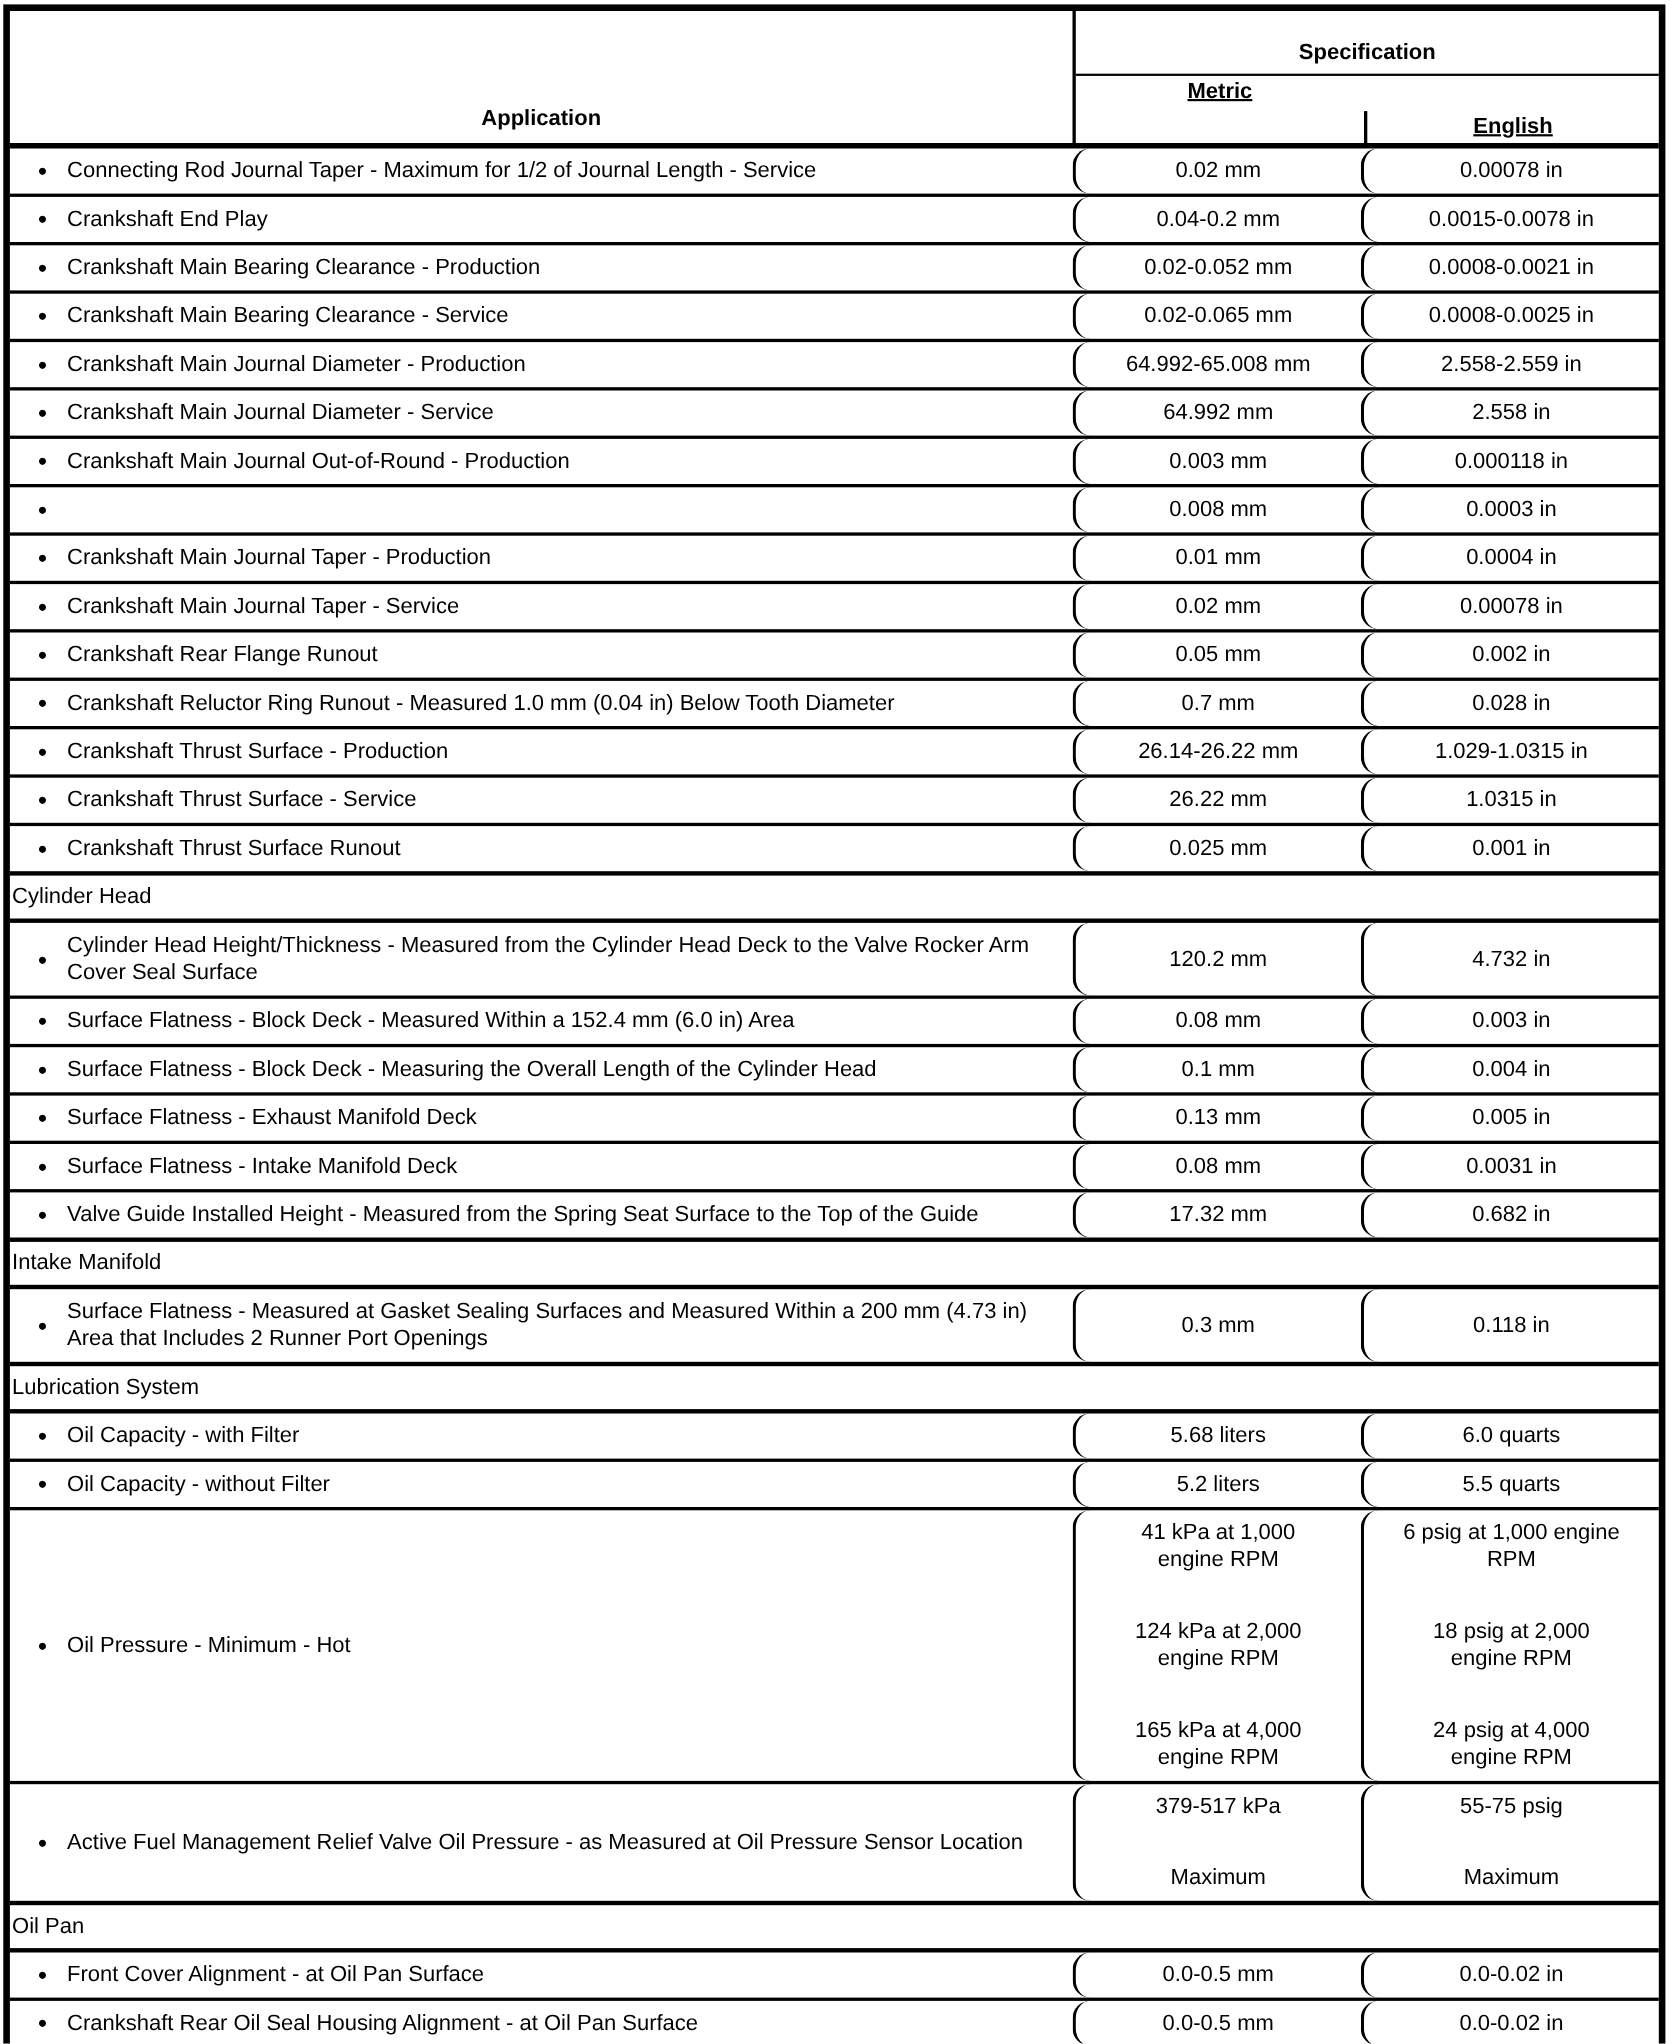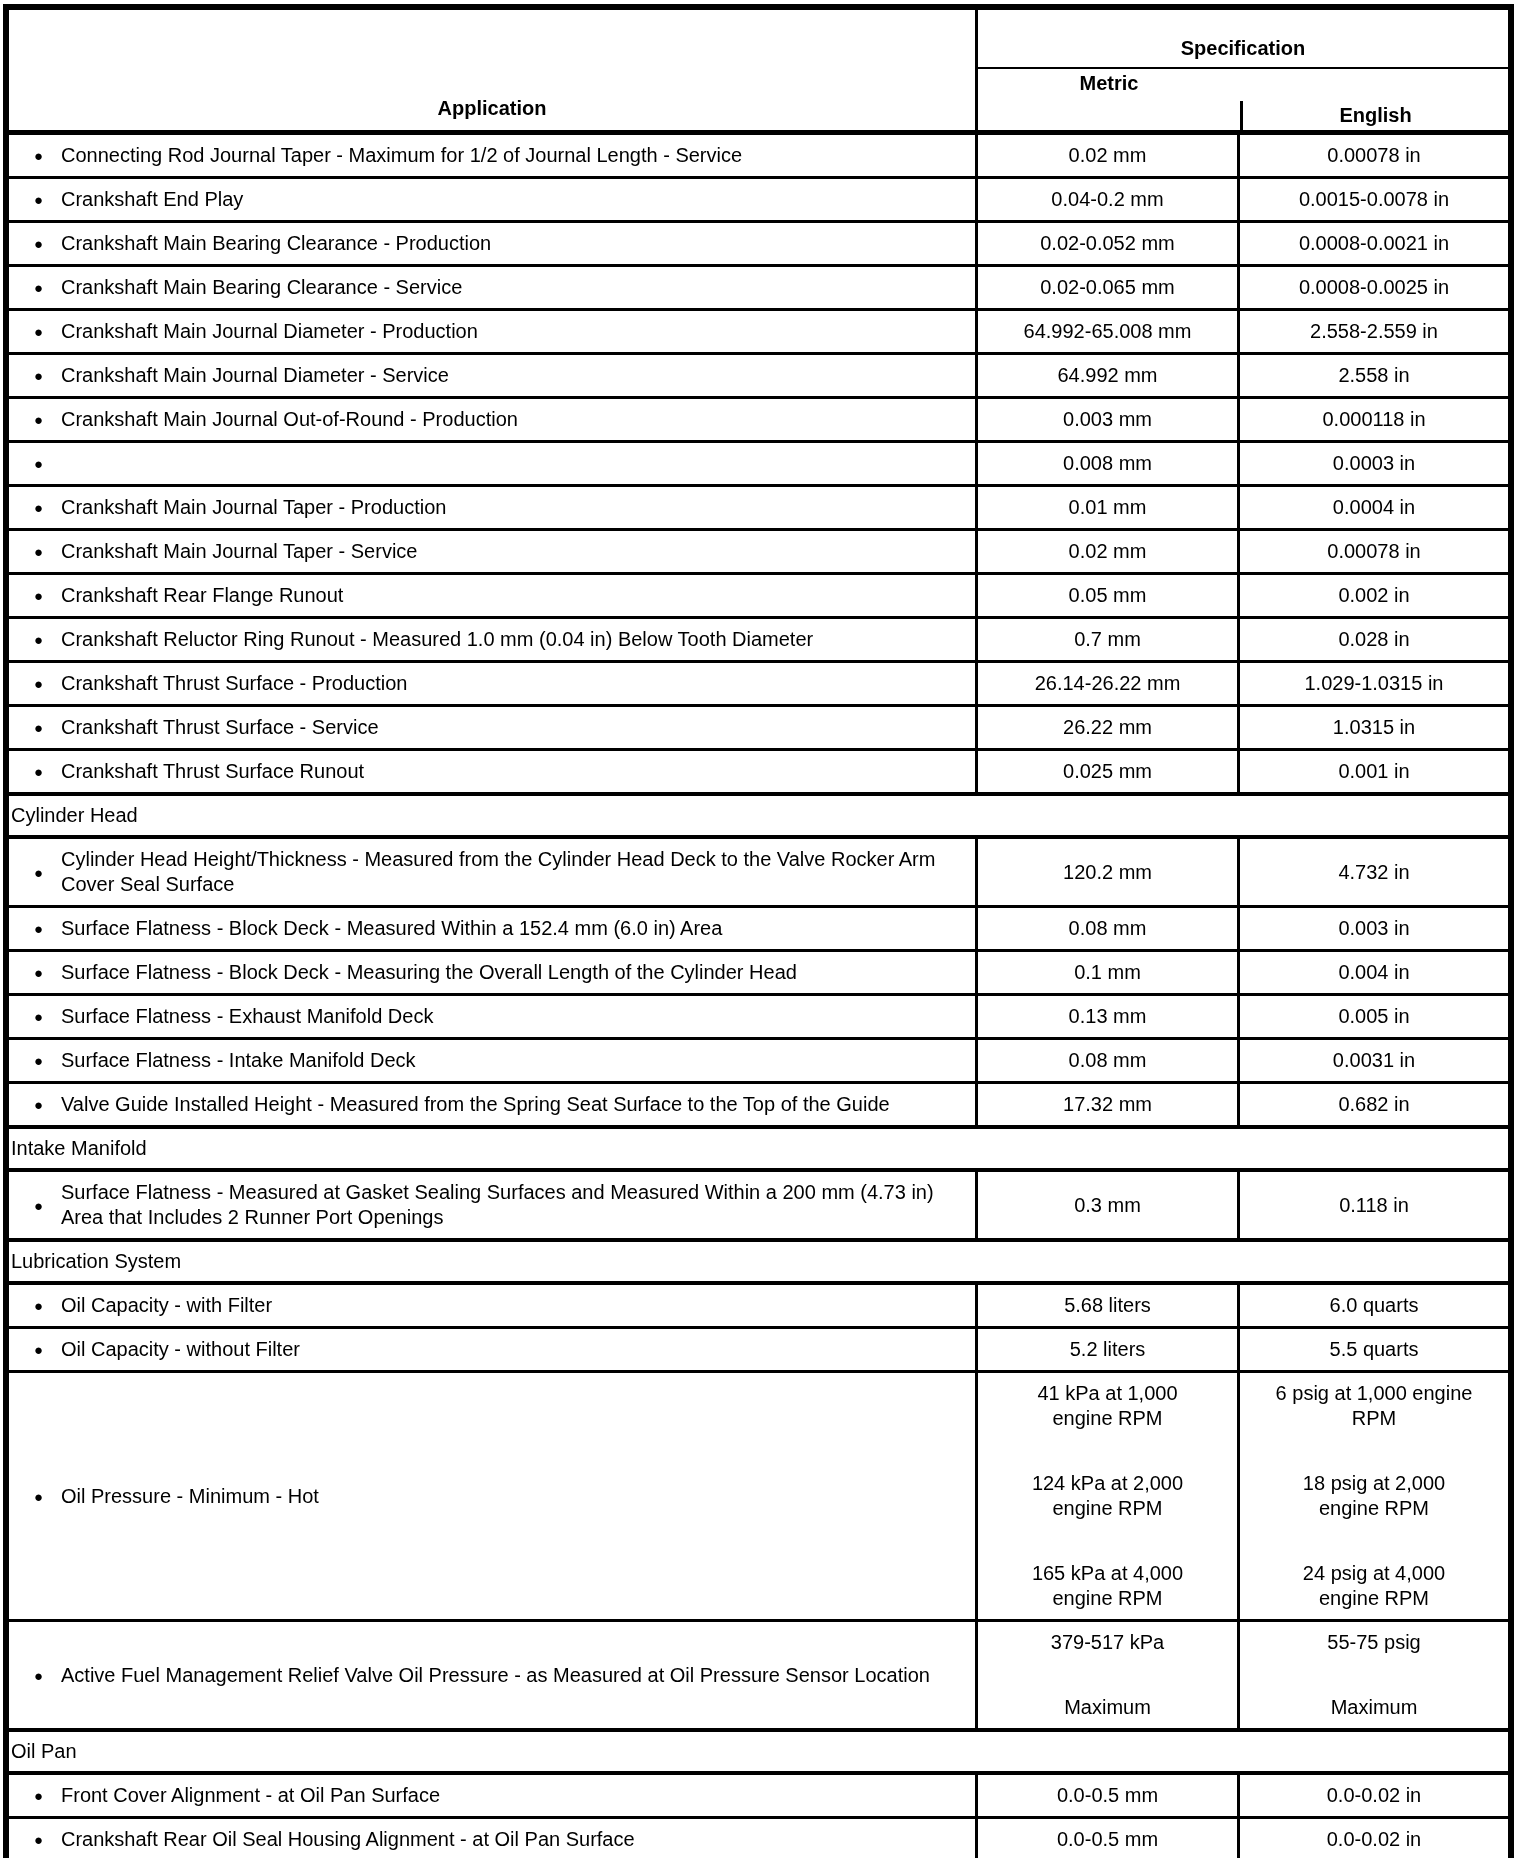--- a/index.html
+++ b/index.html
@@ -34,20 +34,21 @@
     font-weight: bold;
     margin-top: 20px;
   }
   .hdr-units {
     display: grid; grid-template-columns: 262px 1fr;
     border-top: 2px solid #000;
   }
   .hdr-unit {
     height: 29px; display: flex; align-items: center; justify-content: center;
     font-weight: bold;
+    text-decoration: underline;
   }
   .hdr-unit.english { border-left: 3px solid #000; margin-top: 32px; }
   
   .trow {
     display: grid; grid-template-columns: 966px 262px 1fr;
     border-top: 3px solid #000;
     min-height: 41px;
   }
   .trow.first { border-top: 5px solid #000; }
   .trow.section, .trow.after-section { border-top: 4px solid #000; }
@@ -58,21 +59,21 @@
   .section-label { padding: 7px 8px 7px 2px; }
   .cell-app { display: flex; align-items: center; padding: 8px 16px 8px 0; }
   .bullet {
     flex: 0 0 52px; box-sizing: border-box; padding-left: 25px;
     font-size: 15px; line-height: 25px; align-self: center;
   }
   .app-text { flex: 1 1 auto; }
   .cell-val {
     border-left: 3px solid #000;
     display: flex; flex-direction: column; justify-content: center; align-items: center;
-    text-align: center; padding: 8px 8px; gap: 40px;
+    text-align: center; padding: 8px 8px; gap: 40px; border-radius: 16px;
   }
   .value-block { white-space: pre-line; }
 </style>
 </head>
 <body>
 
 <div class="page">
   <div class="spec-table">
 
     <div class="hdr">

